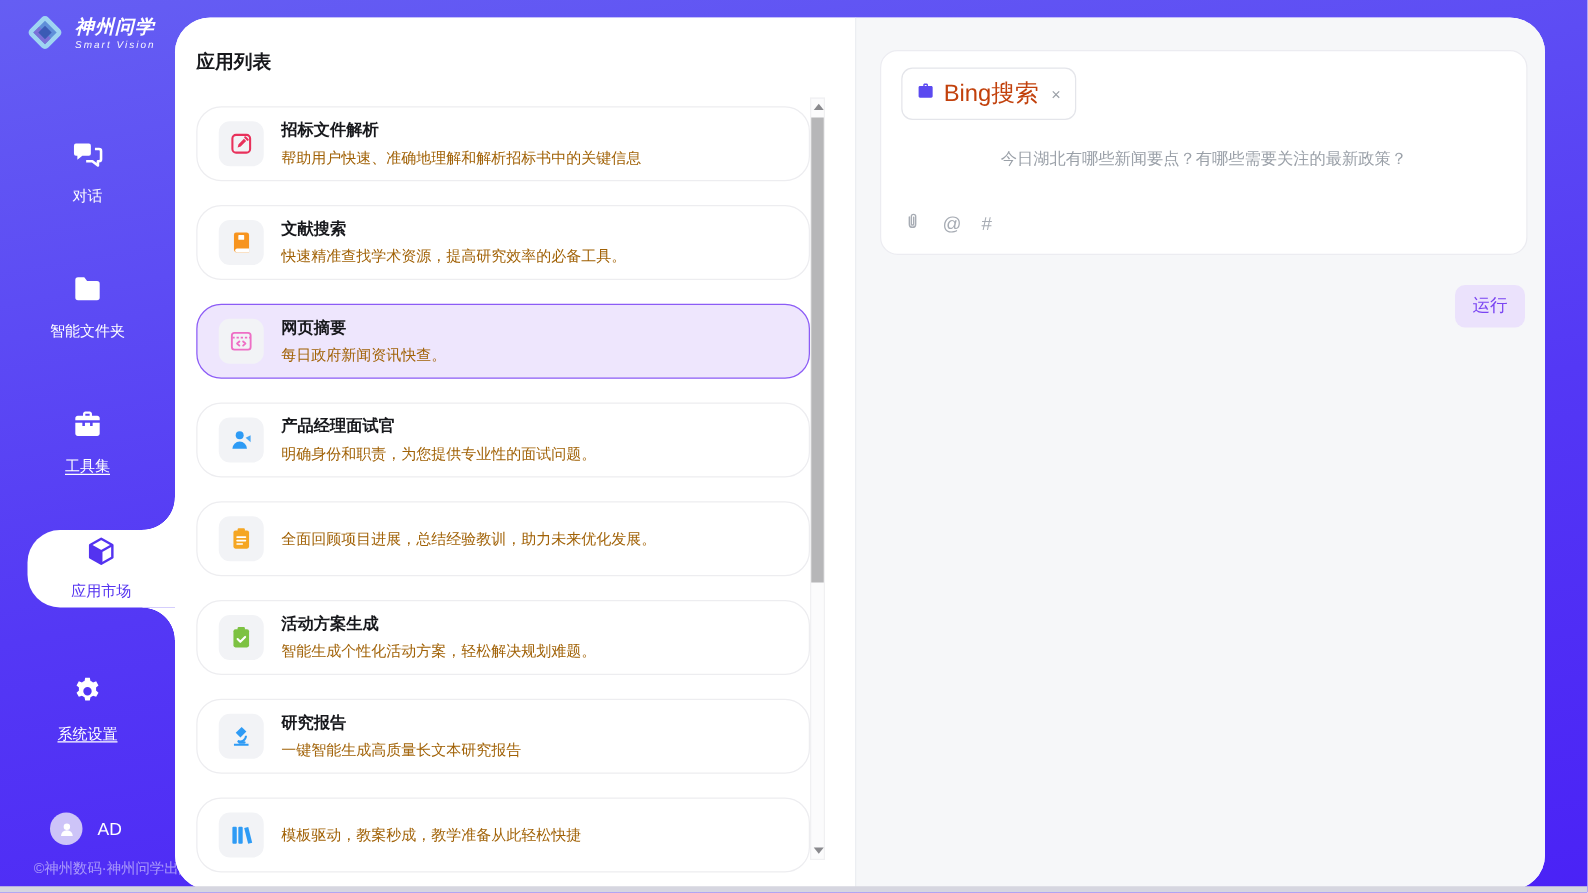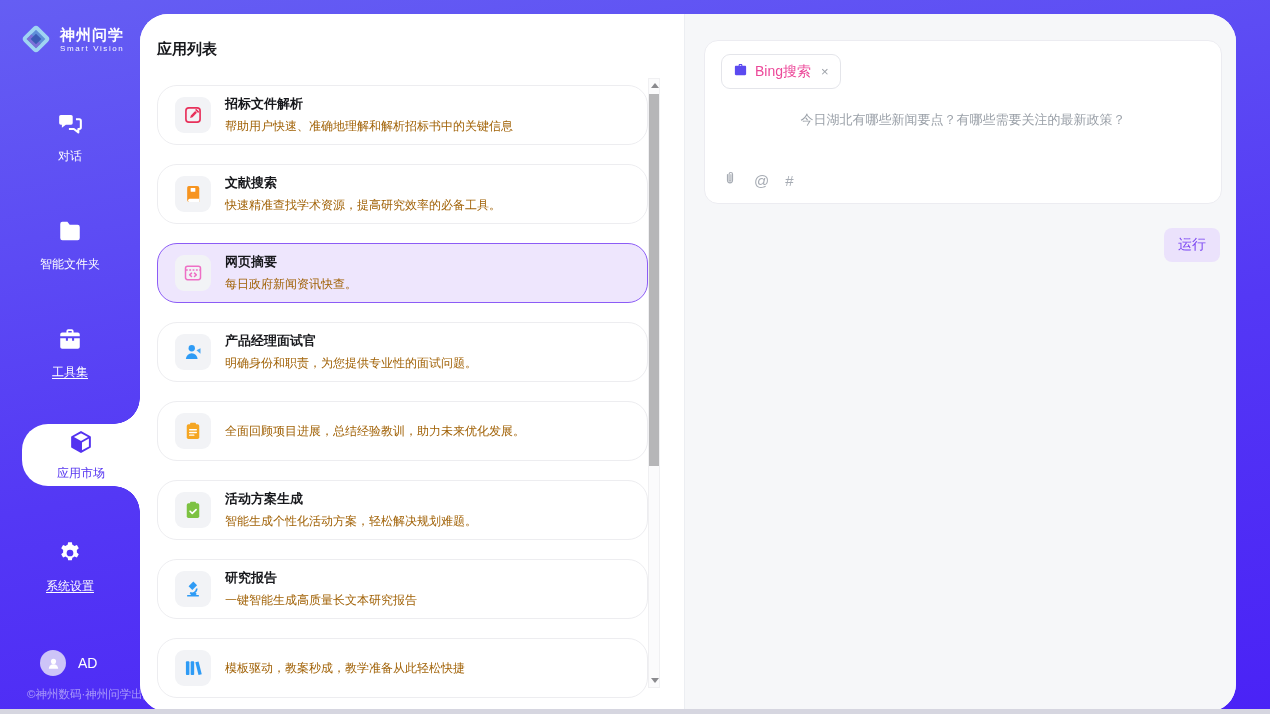--- a/index.html
+++ b/index.html
@@ -4,21 +4,21 @@
 <style>
   * { margin:0; padding:0; box-sizing:border-box; }
   html,body { width:1270px; height:714px; overflow:hidden; }
   body {
     font-family:"Liberation Sans","DejaVu Sans",sans-serif;
     background:linear-gradient(170deg,#655ef3 0%,#5438f5 55%,#4a22f6 100%);
     position:relative;
   }
   
   .sidebar { position:absolute; left:0; top:0; width:140px; height:714px; color:#fff; z-index:2; }
-  .logo { position:absolute; top:22px; left:19px; display:flex; align-items:center; gap:7px; }
+  .logo { position:absolute; top:9px; left:19px; display:flex; align-items:center; gap:7px;font-style:italic; }
   .logo-icon svg { width:34px; height:34px; display:block; }
   .logo-name { font-size:15px; font-weight:bold; letter-spacing:1px; line-height:18px; }
   .logo-sub { font-size:8px; letter-spacing:1.6px; opacity:.95; }
   .nav-item { position:absolute; left:0; width:140px; display:flex; flex-direction:column; align-items:center; gap:8px; cursor:pointer; }
   .nav-item svg { width:26px; height:26px; color:#fff; }
   .nav-label { font-size:12px; color:#fff; }
   .nav-item.underline .nav-label { text-decoration:underline; text-underline-offset:2px; }
   .nav-item:nth-child(1){ top:110px; }
   .nav-item:nth-child(2){ top:218px; }
   .nav-item:nth-child(3){ top:326px; }
@@ -55,21 +55,21 @@
   .scroll-thumb { position:absolute; top:15px; left:0; right:0; height:372px; background:#b6b6b8; }
   .scroll-arrow { position:absolute; left:2px; width:0; height:0; border-left:4px solid transparent; border-right:4px solid transparent; }
   .scroll-arrow.up { top:4px; border-bottom:5px solid #8a8a8e; }
   .scroll-arrow.down { bottom:4px; border-top:5px solid #8a8a8e; }
   
   .detail-panel { flex:1; background:#f6f7f9; border-left:1px solid #eceef2; position:relative; }
   .detail-panel .panel-title { padding:26px 0 0 19px; }
   .input-card { margin:26px 14px 0 19px; height:164px; background:#fff; border:1px solid #ececf1; border-radius:14px; position:relative; padding:13px 16px; }
   .chip { display:inline-flex; align-items:center; gap:7px; border:1px solid #e4e5ea; border-radius:9px; padding:7px 11px; background:#fff; }
   .chip svg { width:15px; height:15px; color:#5b4af0; }
-  .chip-label { font-size:14px; color:#ec4899; }
+  .chip-label { font-size:19px; color:#c2410c; }
   .chip-close { font-size:13px; color:#9ca1a8; margin-left:3px; cursor:pointer; }
   .prompt-text { margin-top:21px; font-size:13px; color:#9aa0a8; line-height:1.5;text-align:center; }
   .attach-row { position:absolute; left:17px; bottom:13px; display:flex; align-items:center; gap:16px; color:#a7acb4; }
   .attach-row svg { width:16px; height:16px; }
   .glyph-icon { font-size:15px; color:#a7acb4; cursor:pointer; }
   .run-row { text-align:right; margin:24px 16px 0 0; }
   .run-btn { display:inline-block; background:#ebe2fc; color:#7a45f2; font-size:14px; padding:8px 14px; border-radius:8px; border:none; cursor:pointer; }
   
   .bottom-edge { position:absolute; left:0; bottom:0; width:100%; height:5px; background:#d6d6e0; z-index:3; }
 </style>

